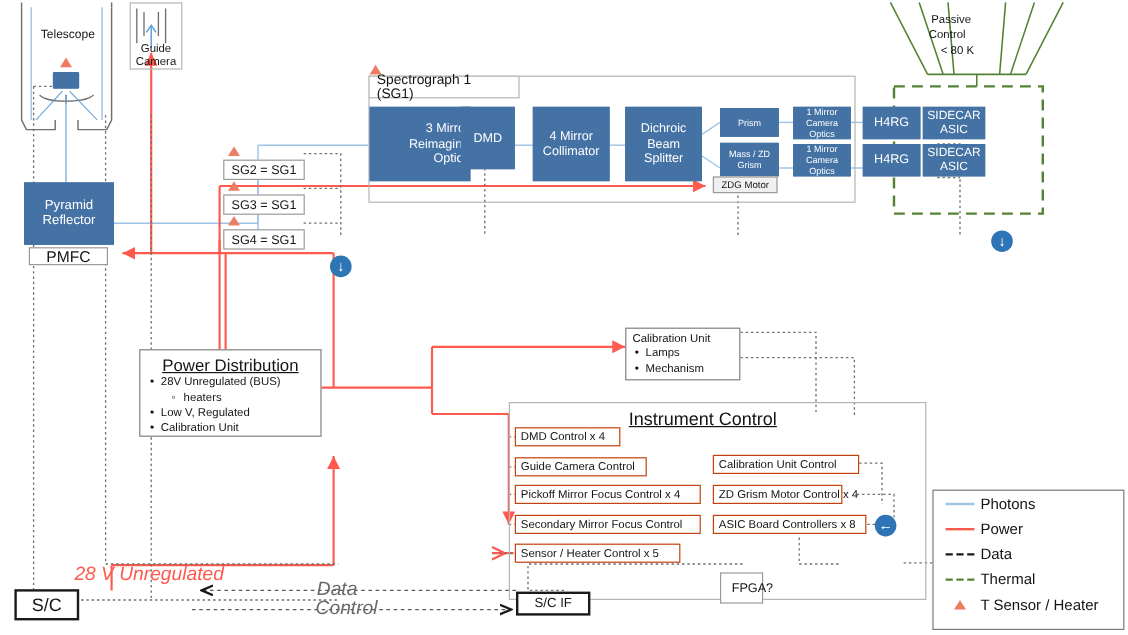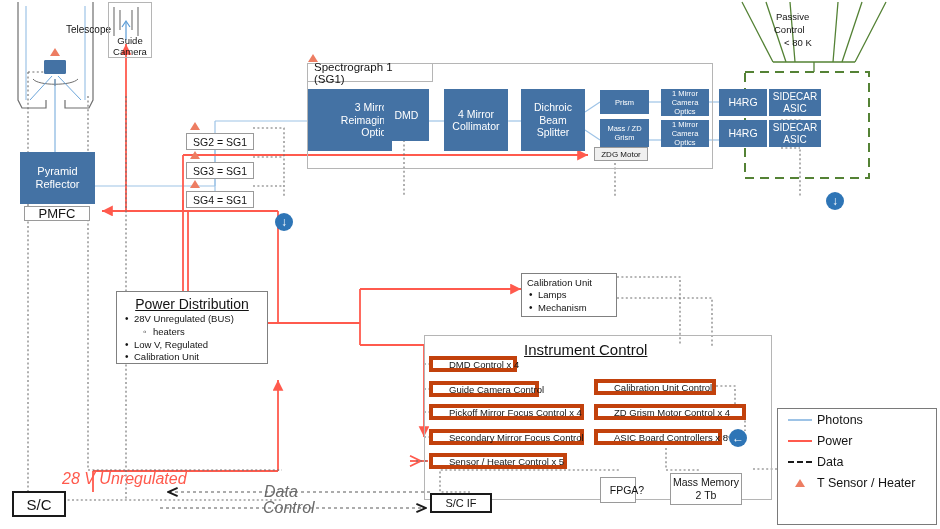--- a/index.html
+++ b/index.html
@@ -23,29 +23,29 @@
         display:flex;align-items:center;justify-content:center;font-size:11px;color:#141414;}
   .pdbox{position:absolute;box-sizing:border-box;background:#fff;border:1px solid #808080;padding:4px 6px 5px 6px;}
   .pd-title{font-size:14px;text-align:center;text-decoration:underline;color:#141414;margin-bottom:1px;}
   .pd-li{font-size:9.5px;color:#141414;padding-left:11px;position:relative;line-height:1.35;white-space:nowrap;}
   .pd-li:before{content:"\2022";position:absolute;left:2px;top:-1px;font-size:10px;}
   .pd-li2{font-size:9.5px;color:#141414;padding-left:30px;position:relative;line-height:1.35;white-space:nowrap;}
   .pd-li2:before{content:"\25E6";position:absolute;left:20px;top:-1px;font-size:10px;}
   .calbox{position:absolute;box-sizing:border-box;background:#fff;border:1px solid #808080;padding:3px 5px;}
   .cal-t{font-size:9.5px;color:#141414;line-height:1.3;}
   .ic-title{position:absolute;font-size:15px;color:#141414;text-decoration:underline;white-space:nowrap;}
-  .ctlbox{position:absolute;box-sizing:border-box;background:#fff;border:4px solid #c2410c;
-      display:flex;align-items:center;padding-left:16px;font-size:9.5px;color:#141414;white-space:nowrap;}
+  .ctlbox{position:absolute;box-sizing:border-box;background:#fff;border:1px solid #c2410c;
+      display:flex;align-items:center;padding-left:4px;font-size:9.5px;color:#141414;white-space:nowrap;}
   .legend{position:absolute;box-sizing:border-box;background:#fff;border:1px solid #7a7a7a;}
   .leg-row{display:flex;align-items:center;height:21px;padding-left:5px;font-size:12.5px;color:#141414;}
   .leg-key{width:34px;display:flex;align-items:center;justify-content:center;flex:0 0 34px;}
   .leg-line{width:24px;height:0;border-top:2px solid #000;}
   .leg-tri{width:0;height:0;border-left:5px solid transparent;border-right:5px solid transparent;border-bottom:8px solid #ED7D62;}
   .label-it{position:absolute;font-style:italic;font-size:16px;white-space:nowrap;}
-  .tel-label{position:absolute;font-size:10px;color:#141414;margin-left:32px;}
+  .tel-label{position:absolute;font-size:10px;color:#141414;}
   .gc-label{position:absolute;font-size:9.5px;color:#141414;text-align:center;width:46px;line-height:1.15;}
 </style>
 </head>
 <body>
 
 <div id="stage">
 
   <svg id="svgLayer">
     <defs>
       <marker id="ar-red" markerWidth="7" markerHeight="7" refX="6" refY="3" orient="auto">
@@ -249,26 +249,25 @@
   <div class="box plainframe" style="left:424px;top:335px;width:348px;height:165px;"></div>
   <div class="ic-title" style="left:524px;top:341px;">Instrument Control</div>
 
   <div class="ctlbox" style="left:429px;top:356px;width:88px;height:16px;">DMD Control x 4</div>
   <div class="ctlbox" style="left:429px;top:381px;width:110px;height:16px;">Guide Camera Control</div>
   <div class="ctlbox" style="left:429px;top:404px;width:155px;height:16px;">Pickoff Mirror Focus Control x 4</div>
   <div class="ctlbox" style="left:429px;top:429px;width:155px;height:16px;">Secondary Mirror Focus Control</div>
   <div class="ctlbox" style="left:429px;top:453px;width:138px;height:16px;">Sensor / Heater Control x 5</div>
 
   <div class="ctlbox" style="left:594px;top:379px;width:122px;height:16px;">Calibration Unit Control</div>
-  <div class="ctlbox" style="left:594px;top:404px;width:152px;height:16px;">ZD Grism Motor Control x 4</div>
+  <div class="ctlbox" style="left:594px;top:404px;width:108px;height:16px;">ZD Grism Motor Control x 4</div>
   <div class="ctlbox" style="left:594px;top:429px;width:128px;height:16px;">ASIC Board Controllers x 8</div>
   <div class="circ" style="left:729px;top:429px;">←</div>
 
   <div class="box whitebox" style="left:600px;top:477px;width:36px;height:26px;font-size:10.5px;padding-left:18px;">FPGA?</div>
-  <div class="box whitebox" style="left:670px;top:473px;width:72px;height:32px;font-size:10.5px;line-height:1.2;">Mass Memory 2 Tb</div>
 
   <div class="scifbox" style="left:430px;top:493px;width:62px;height:20px;">S/C IF</div>
 
   <div class="scbox" style="left:12px;top:491px;width:54px;height:26px;">S/C</div>
   <div class="label-it" style="left:62px;top:470px;color:#FF5A4D;">28 V Unregulated</div>
   <div class="label-it" style="left:264px;top:483px;color:#6a6a6a;">Data</div>
   <div class="label-it" style="left:263px;top:499px;color:#6a6a6a;">Control</div>
 
   <div class="legend" style="left:777px;top:408px;width:160px;height:117px;">
     <div class="leg-row">
@@ -284,19 +283,25 @@
       <span>Power</span>
     </div>
     <div class="leg-row">
       <span class="leg-key">
           <span class="leg-line" style="border-top:2px dashed #1a1a1a;"></span>
         </span>
       <span>Data</span>
     </div>
     <div class="leg-row">
       <span class="leg-key">
+          <span class="leg-line" style="border-top:2.5px dashed #548235;"></span>
+        </span>
+      <span>Thermal</span>
+    </div>
+    <div class="leg-row">
+      <span class="leg-key">
           <span class="leg-tri"></span>
         </span>
       <span>T Sensor / Heater</span>
     </div>
   </div>
 
 </div>
 
 </body></html>

